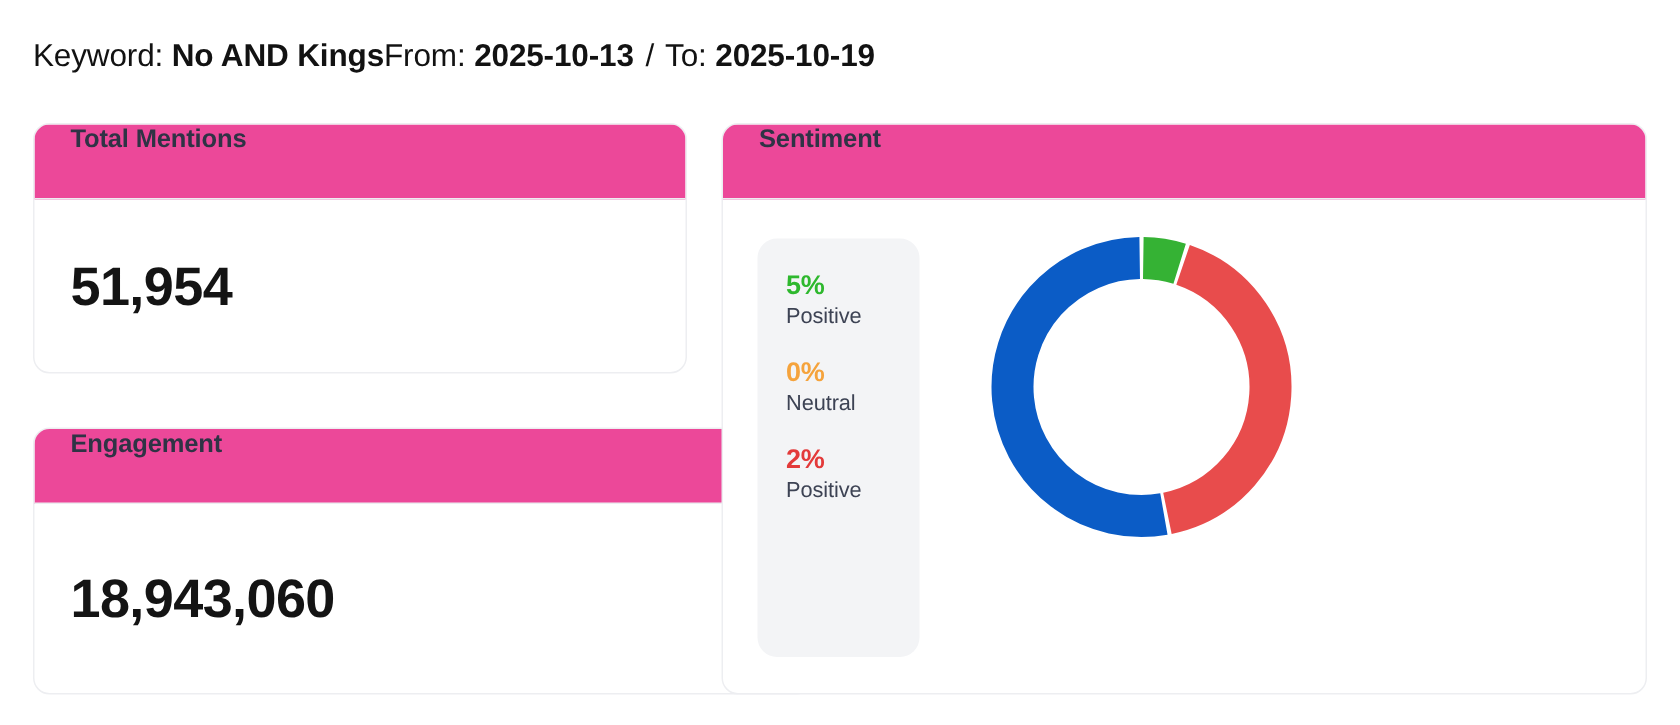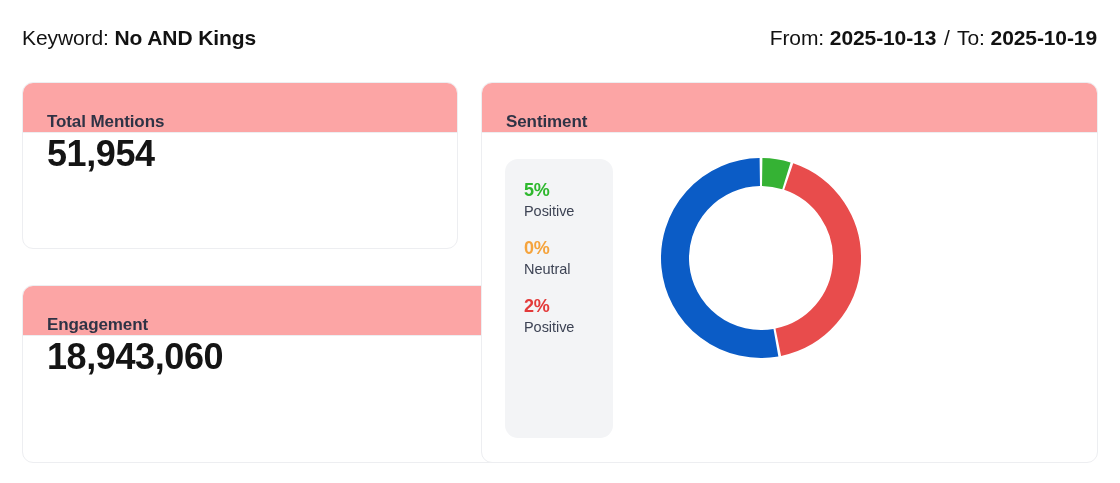--- a/index.html
+++ b/index.html
@@ -20,21 +20,21 @@
   }
 
   
   .topbar {
     position: absolute;
     left: 0; top: 0;
     width: 1120px;
     height: 76px;
     display: flex;
     align-items: center;
-    justify-content: space-between;
+    justify-content: flex-start;
     padding: 0 22px 0 22px;
   }
   .topbar-left, .topbar-right {
     font-size: 21px;
     color: #121212;
     letter-spacing: -0.1px;
     white-space: nowrap;
   }
   .topbar-right { padding-right: 1px; }
   .lbl { font-weight: 400; }
@@ -44,34 +44,35 @@
   
   .card {
     position: absolute;
     background: #ffffff;
     border: 1px solid #edeef1;
     border-radius: 11px;
     overflow: hidden;
   }
   .card-head {
     height: 50px;
-    background: #fca5a5;
+    background: #ec4899;
     border-bottom: 1px solid #edeef1;
     display: flex;
-    align-items: flex-end;
+    align-items: flex-start;
     padding-left: 24px;
   }
   .card-title {
     font-size: 17px;
     font-weight: 700;
     color: #2f3345;
     letter-spacing: -0.1px;
   }
   .card-body {
     display: flex;
+    align-items: center;
     height: calc(100% - 50px);
     padding-left: 24px;
   }
   .big-number {
     font-size: 36px;
     font-weight: 700;
     color: #141414;
     letter-spacing: -0.4px;
   }
 

